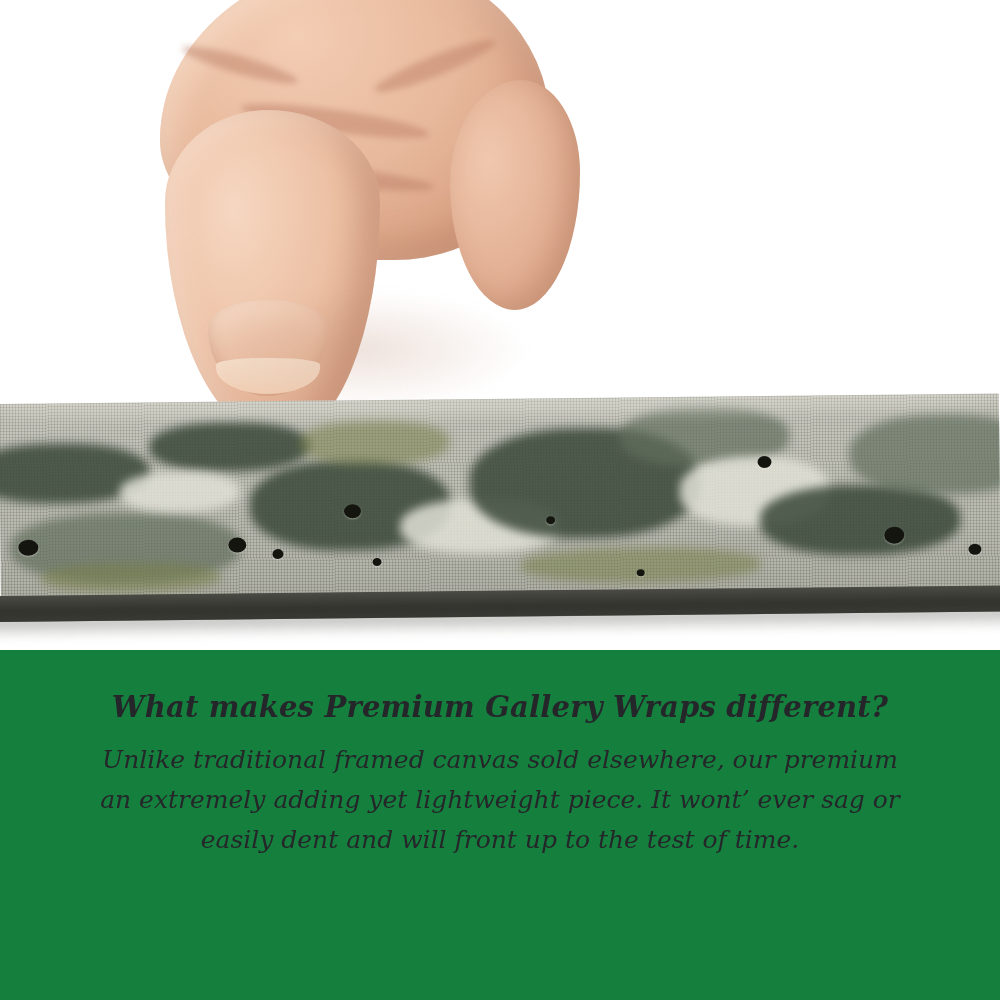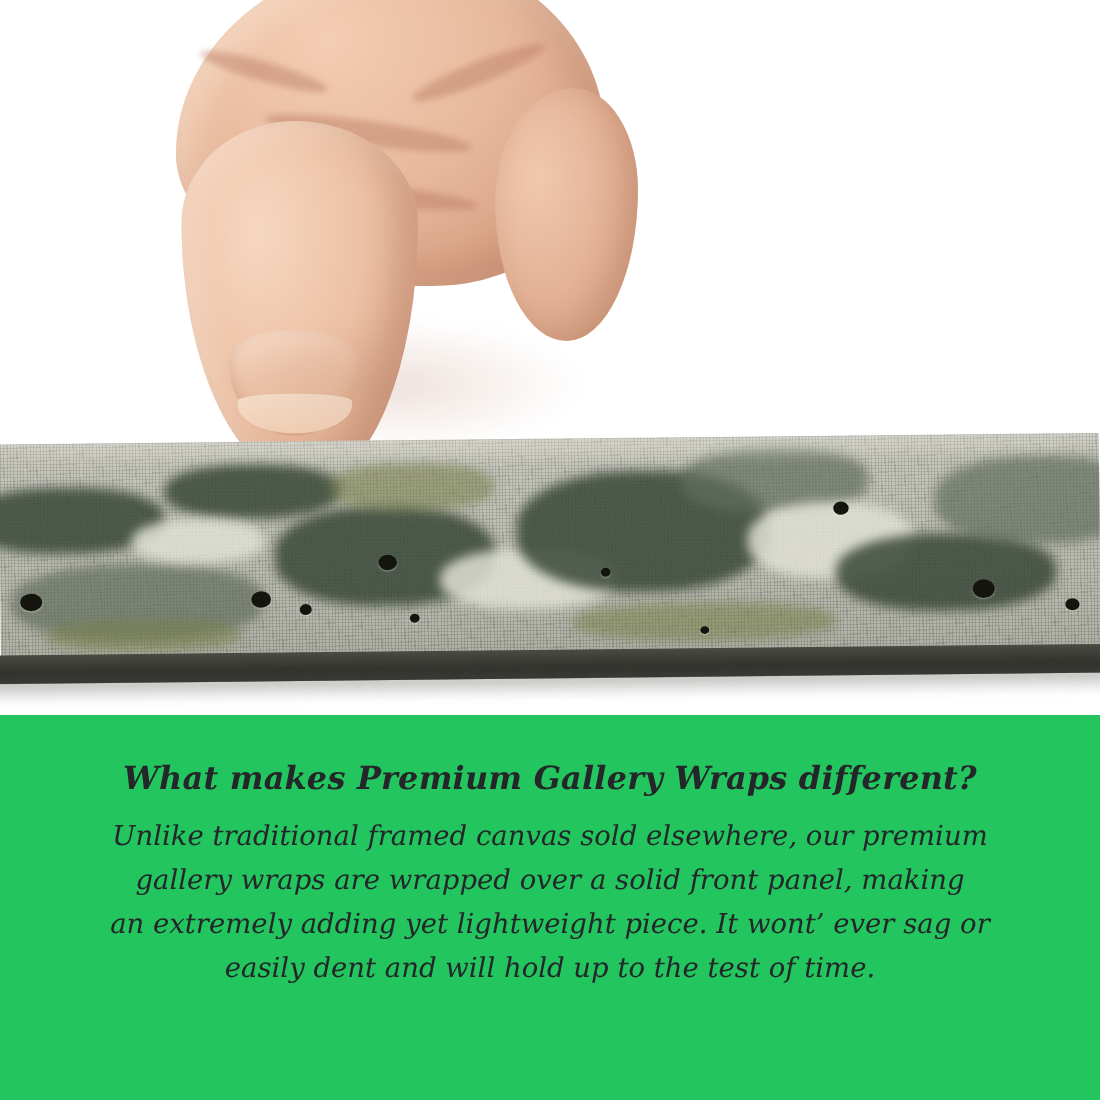--- a/index.html
+++ b/index.html
@@ -4,21 +4,21 @@
 <style>
   html, body {
     margin: 0;
     padding: 0;
     background: #ffffff;
   }
   .page {
     position: relative;
     width: 1000px;
     height: 1000px;
-    background: #22c55e;
+    background: #15803d;
     overflow: hidden;
     font-family: "DejaVu Sans", sans-serif;
   }
 
   
   .photo {
     position: absolute;
     left: 0;
     top: 0;
     width: 1000px;
@@ -247,18 +247,17 @@
       <div class="hole" style="left:636px; top:172px; width:8px;  height:7px;"></div>
     </div>
 
     <div class="strip-bottom-edge"></div>
     <div class="strip-shadow"></div>
   </div>
 
   <div class="caption">
     <div class="headline">What makes Premium Gallery Wraps different?</div>
     <div class="line">Unlike traditional framed canvas sold elsewhere, our premium</div>
-    <div class="line">gallery wraps are wrapped over a solid front panel, making</div>
     <div class="line">an extremely adding yet lightweight piece. It wont’ ever sag or</div>
-    <div class="line">easily dent and will hold up to the test of time.</div>
+    <div class="line">easily dent and will front up to the test of time.</div>
   </div>
 
 </div>
 
 </body></html>

